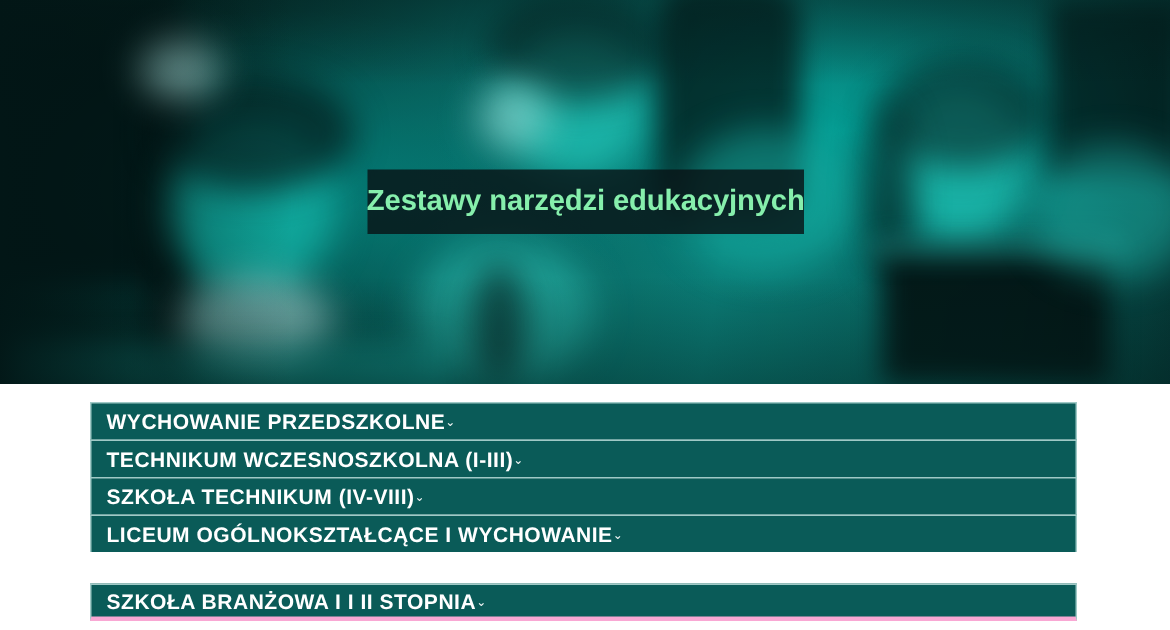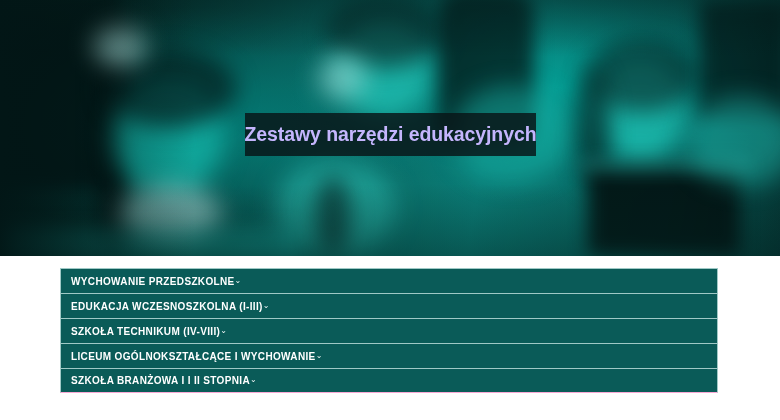--- a/index.html
+++ b/index.html
@@ -80,21 +80,21 @@
     left: 245px;
     top: 113px;
     width: 291px;
     height: 43px;
     background: rgba(8,20,22,0.82);
     display: flex;
     align-items: center;
     justify-content: center;
   }
   .title-banner-text {
-    color: #c4b5fd;
+    color: #86efac;
     font-size: 19.5px;
     font-weight: bold;
     letter-spacing: -0.1px;
     white-space: nowrap;
   }
 
   
   .accordion {
     position: absolute;
     left: 60px;
@@ -107,31 +107,32 @@
     background: #0a5b58;
     border-top: 1px solid #9fc9c6;
     border-left: 1px solid #9fc9c6;
     border-right: 1px solid #9fc9c6;
     display: flex;
     align-items: center;
     box-sizing: border-box;
     cursor: pointer;
   }
   .acc-item:last-child {
-    border-bottom: 1px solid #f9a8d4;
+    border-bottom: 3px solid #f9a8d4;
+    margin-top: 21px;
   }
   .acc-label-wrap {
     display: flex;
     align-items: baseline;
     padding-left: 10px;
     white-space: nowrap;
   }
   .acc-label {
     color: #ffffff;
-    font-size: 10px;
+    font-size: 14px;
     font-weight: bold;
     letter-spacing: 0.35px;
   }
   .acc-chevron {
     color: #ffffff;
     font-size: 8px;
     line-height: 1;
     margin-left: 0px;
     position: relative;
     top: -2px;
@@ -189,21 +190,21 @@
 
     <div class="acc-item">
       <span class="acc-label-wrap">
         <span class="acc-label">WYCHOWANIE PRZEDSZKOLNE</span>
         <span class="acc-chevron">⌄</span>
       </span>
     </div>
 
     <div class="acc-item">
       <span class="acc-label-wrap">
-        <span class="acc-label">EDUKACJA WCZESNOSZKOLNA (I-III)</span>
+        <span class="acc-label">TECHNIKUM WCZESNOSZKOLNA (I-III)</span>
         <span class="acc-chevron">⌄</span>
       </span>
     </div>
 
     <div class="acc-item">
       <span class="acc-label-wrap">
         <span class="acc-label">SZKOŁA TECHNIKUM (IV-VIII)</span>
         <span class="acc-chevron">⌄</span>
       </span>
     </div>

